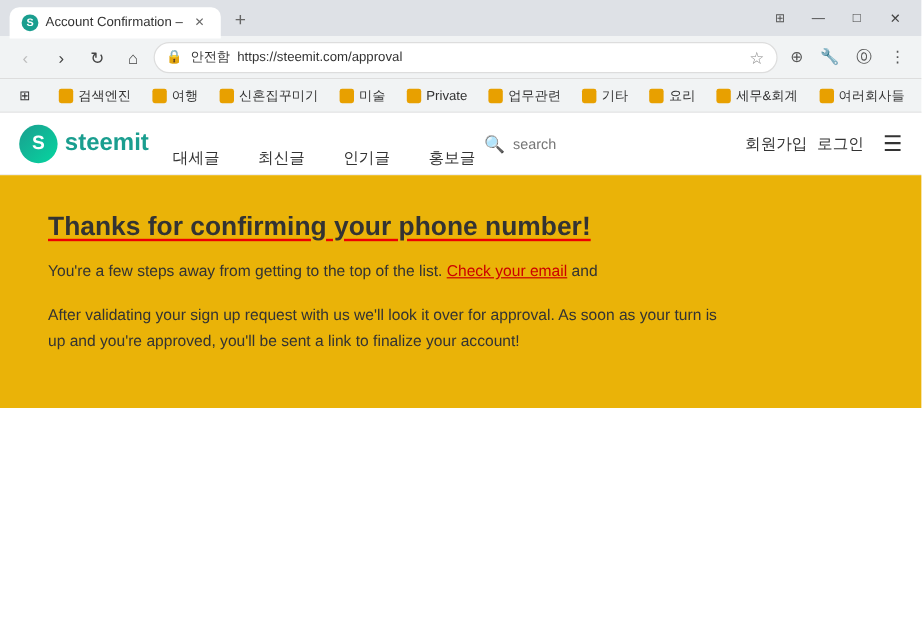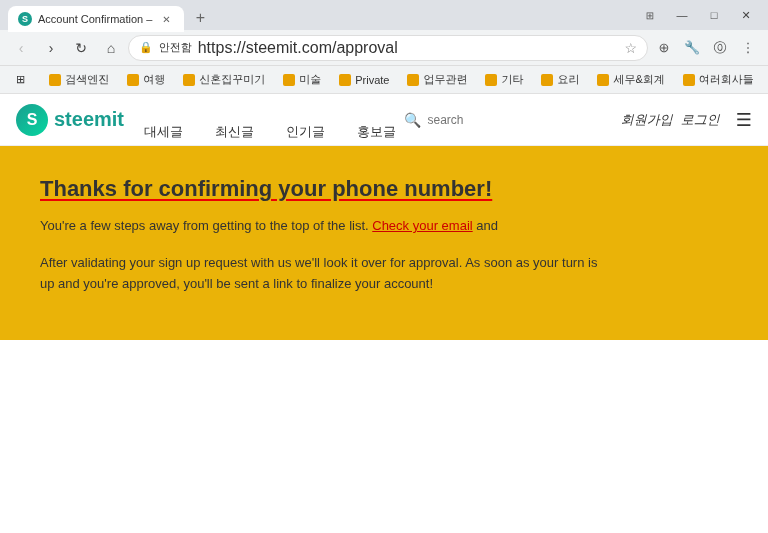--- a/index.html
+++ b/index.html
@@ -84,21 +84,21 @@
       height: 26px;
       background: #fff;
       border: 1px solid #ddd;
       border-radius: 13px;
       display: flex;
       align-items: center;
       padding: 0 10px;
       gap: 6px;
     }
     .lock-icon { color: #1a73e8; font-size: 11px; }
-    .address-text { font-size: 16px; color: #333; flex: 1; }
+    .address-text { font-size: 11px; color: #333; flex: 1; }
     .star-icon { color: #888; font-size: 14px; cursor: pointer; }
     .addr-right-icons { display: flex; gap: 4px; align-items: center; }
     .addr-icon-btn { width: 24px; height: 24px; border-radius: 50%; display: flex; align-items: center; justify-content: center; font-size: 13px; color: #555; cursor: pointer; }
 
     
     .bookmarks-bar {
       height: 28px;
       background: #f1f3f4;
       display: flex;
       align-items: center;
@@ -167,21 +167,21 @@
       font-size: 12px; color: #15803d;
       width: 80px;
       background: transparent;
     }
     .nav-right {
       margin-left: auto;
       display: flex;
       align-items: center;
       gap: 8px;
     }
-    .nav-text-btn { font-size: 13px; color: #333; cursor: pointer; font-style: italic; }
+    .nav-text-btn { font-size: 13px; color: #333; cursor: pointer; }
     .write-btn {
       background: #222;
       color: #fff;
       border: none;
       border-radius: 4px;
       padding: 8px 16px;
       font-size: 13px;
       font-weight: bold;
       cursor: pointer;
     }

